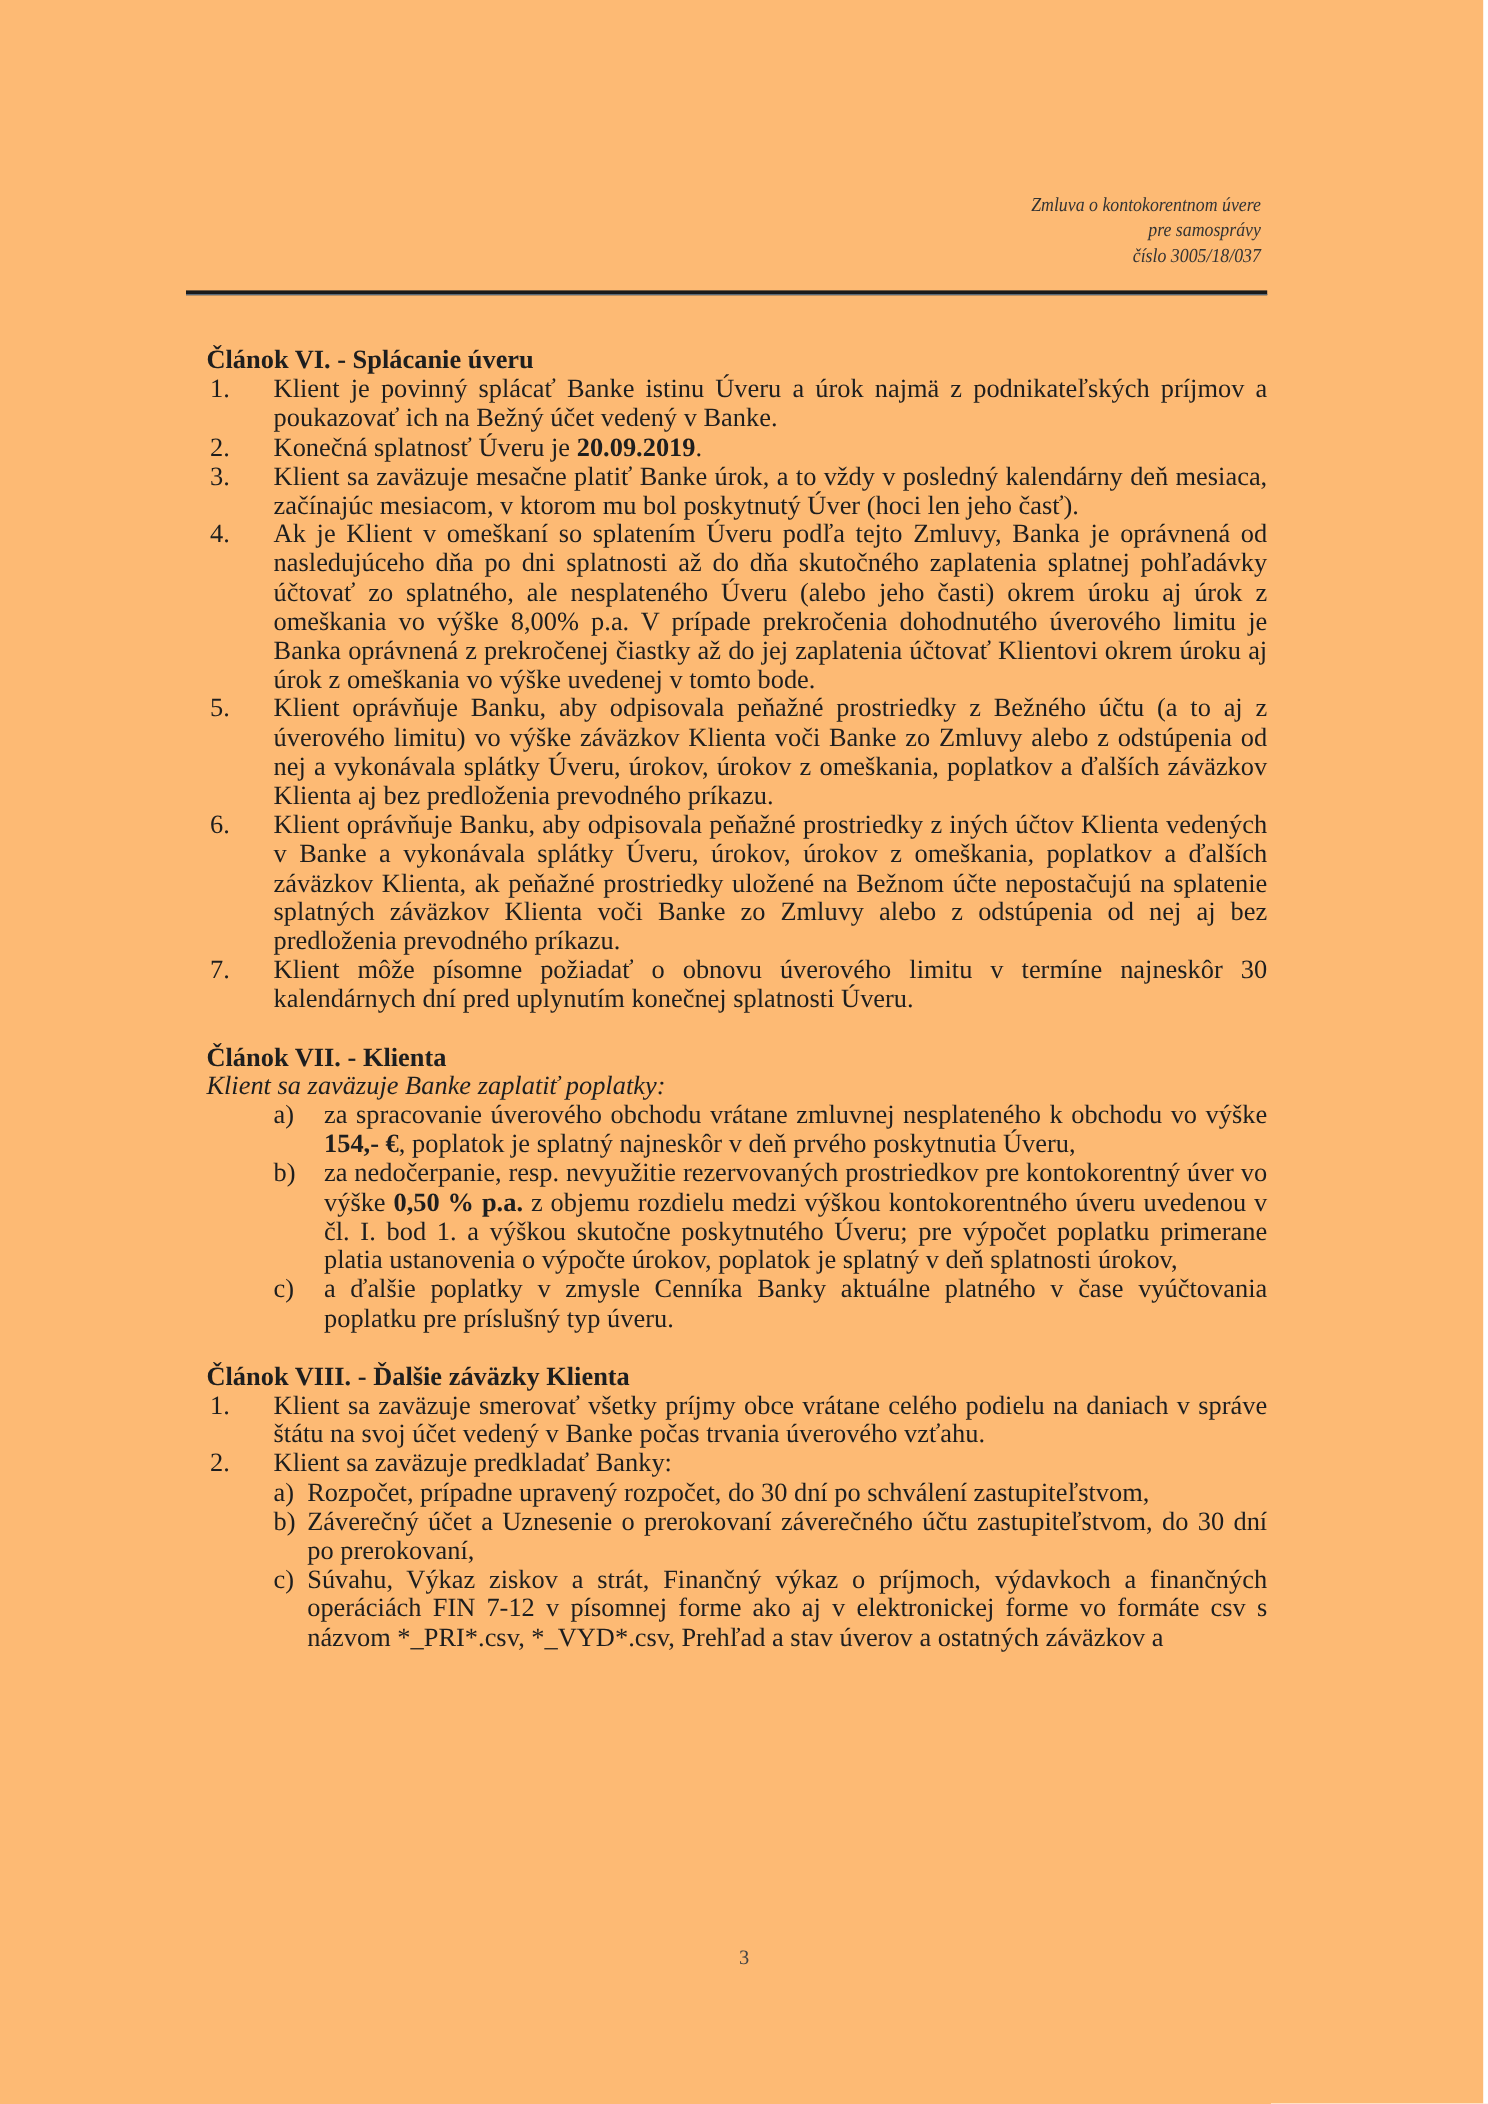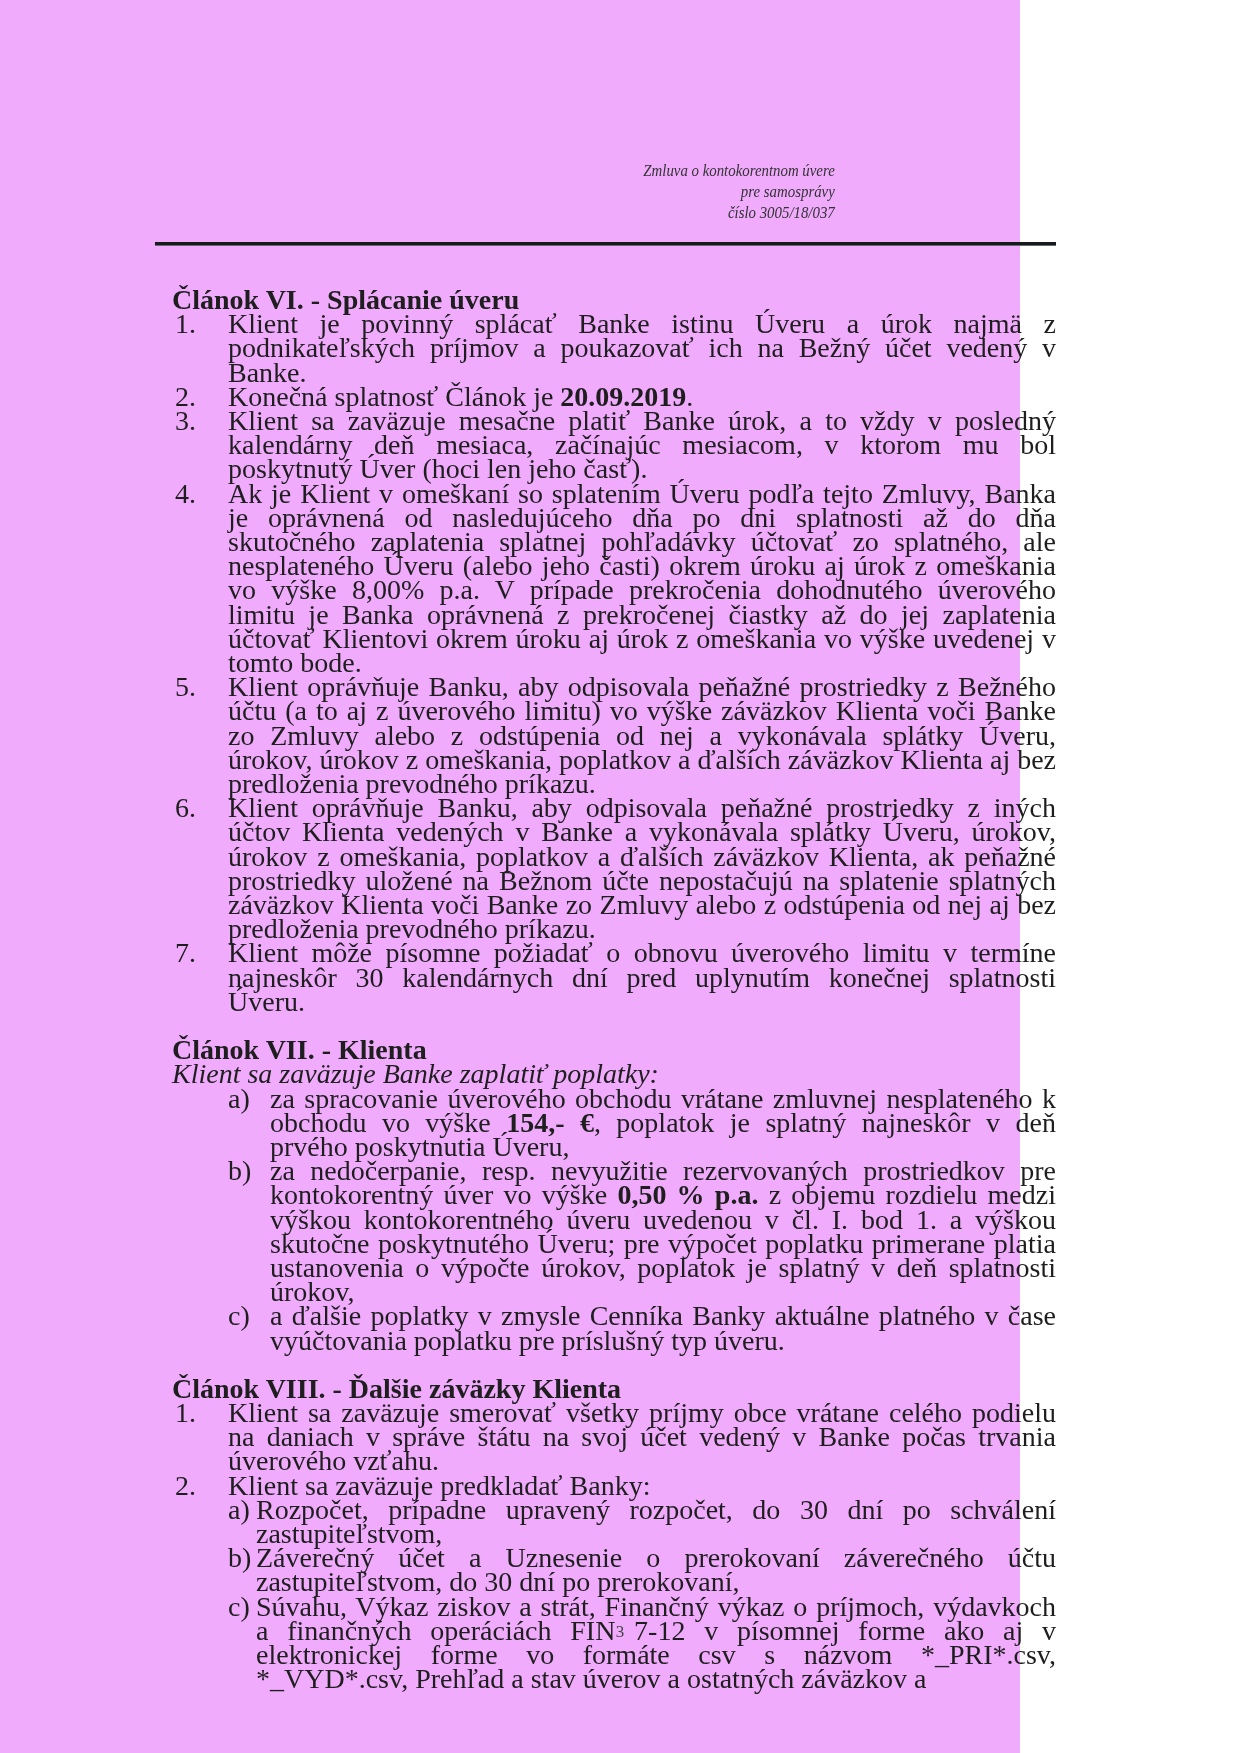--- a/index.html
+++ b/index.html
@@ -1,25 +1,25 @@
 <!DOCTYPE html>
 <html><head>
 <meta charset="utf-8">
 <style>
   html, body { margin: 0; padding: 0; background: #ffffff; }
   body { width: 1240px; height: 1753px; position: relative; overflow: hidden;
          font-family: "Liberation Serif", serif; color: #1e1e1e; }
-  .page { position: absolute; left: 0; top: 0; width: 1020px; height: 1753px; background: #f0abfc; }
+  .page { position: absolute; left: 0; top: 0; width: 1236px; height: 1753px; background: #fdba74; }
   .hdr { position: absolute; right: 185px; top: 160px; text-align: right;
          font-style: italic; font-size: 16.5px; line-height: 21px; color: #333;
          transform: scaleX(0.9); transform-origin: right top; }
   .rule { position: absolute; left: 155px; width: 901px; top: 242px; height: 3px;
           background: #1a1a1a; border-bottom: 1px solid #5a6a78; }
   .body { position: absolute; left: 172px; top: 288px; width: 884px;
-          font-size: 28px; line-height: 24.2px; }
+          font-size: 22px; line-height: 24.2px; }
   .h { font-weight: bold; margin: 0; }
   .sec { margin-bottom: 24px; }
   .item { position: relative; padding-left: 56px; text-align: justify; }
   .num { position: absolute; left: 3px; top: 0; }
   .p { margin: 0; font-style: italic; }
   .sub { position: relative; text-align: justify; }
   .sub.wide { margin-left: 56px; padding-left: 42px; }
   .sub.narrow { margin-left: 56px; padding-left: 28px; }
   .mk { position: absolute; left: 0; top: 0; }
   b { font-weight: bold; }
@@ -37,21 +37,21 @@
     <div>číslo 3005/18/037</div>
   </div>
 
   <div class="rule"></div>
 
   <div class="body">
 
     <div class="sec">
       <p class="h">Článok VI. - Splácanie úveru</p>
       <div class="item"><span class="num">1.</span><span>Klient je povinný splácať Banke istinu Úveru a úrok najmä z podnikateľských príjmov a poukazovať ich na Bežný účet vedený v Banke.</span></div>
-      <div class="item"><span class="num">2.</span><span>Konečná splatnosť Článok je </span><b>20.09.2019</b><span>.</span></div>
+      <div class="item"><span class="num">2.</span><span>Konečná splatnosť Úveru je </span><b>20.09.2019</b><span>.</span></div>
       <div class="item"><span class="num">3.</span><span>Klient sa zaväzuje mesačne platiť Banke úrok, a to vždy v posledný kalendárny deň mesiaca, začínajúc mesiacom, v ktorom mu bol poskytnutý Úver (hoci len jeho časť).</span></div>
       <div class="item"><span class="num">4.</span><span>Ak je Klient v omeškaní so splatením Úveru  podľa tejto Zmluvy, Banka je oprávnená od nasledujúceho dňa po dni splatnosti až do dňa skutočného zaplatenia splatnej pohľadávky účtovať zo splatného, ale nesplateného Úveru (alebo jeho časti) okrem úroku aj úrok z omeškania vo výške 8,00% p.a. V prípade prekročenia dohodnutého úverového limitu je Banka oprávnená z prekročenej čiastky až do jej zaplatenia účtovať Klientovi okrem úroku aj úrok z omeškania vo výške uvedenej v tomto bode.</span></div>
       <div class="item"><span class="num">5.</span><span>Klient oprávňuje Banku, aby odpisovala peňažné prostriedky z Bežného účtu (a to aj z úverového limitu) vo výške záväzkov Klienta voči Banke zo Zmluvy alebo z odstúpenia od nej a vykonávala splátky Úveru, úrokov, úrokov z omeškania, poplatkov a  ďalších záväzkov Klienta aj bez predloženia prevodného príkazu.</span></div>
       <div class="item"><span class="num">6.</span><span>Klient oprávňuje Banku, aby odpisovala peňažné prostriedky z iných účtov Klienta vedených v Banke a vykonávala splátky Úveru, úrokov, úrokov z omeškania, poplatkov a ďalších záväzkov Klienta, ak peňažné prostriedky uložené na Bežnom účte nepostačujú na splatenie splatných záväzkov Klienta voči Banke zo  Zmluvy alebo z odstúpenia od nej aj bez predloženia prevodného príkazu.</span></div>
       <div class="item"><span class="num">7.</span><span>Klient môže písomne požiadať o obnovu úverového limitu v termíne najneskôr 30 kalendárnych dní pred uplynutím konečnej splatnosti Úveru.</span></div>
     </div>
 
     <div class="sec">
       <p class="h">Článok VII. - Klienta</p>
       <p class="p">Klient sa zaväzuje Banke zaplatiť poplatky:</p>

